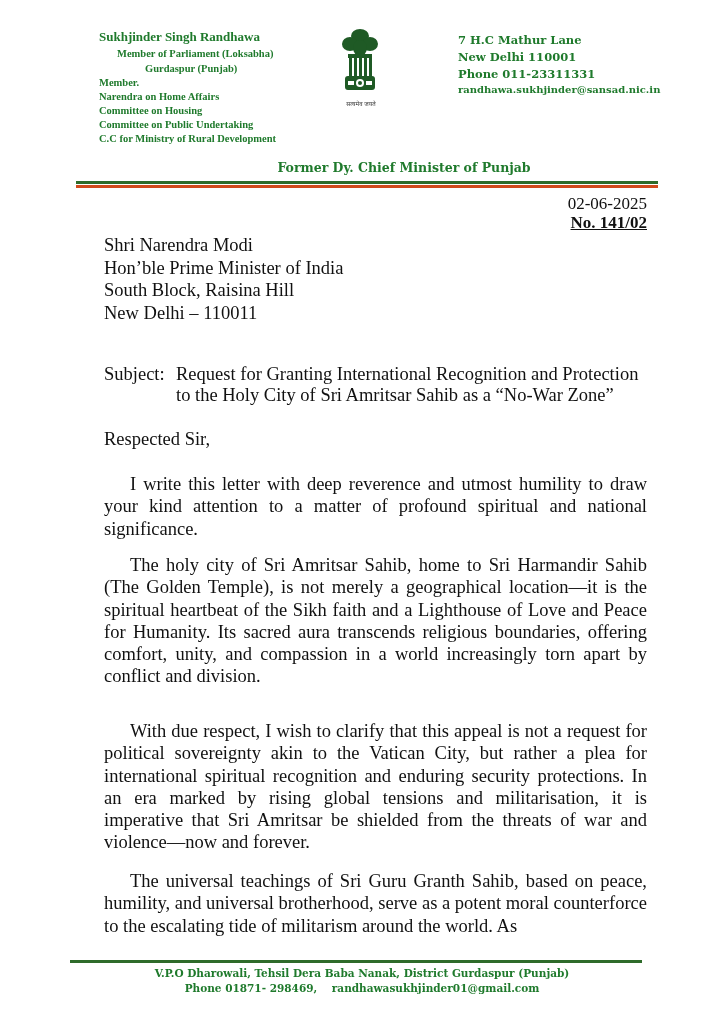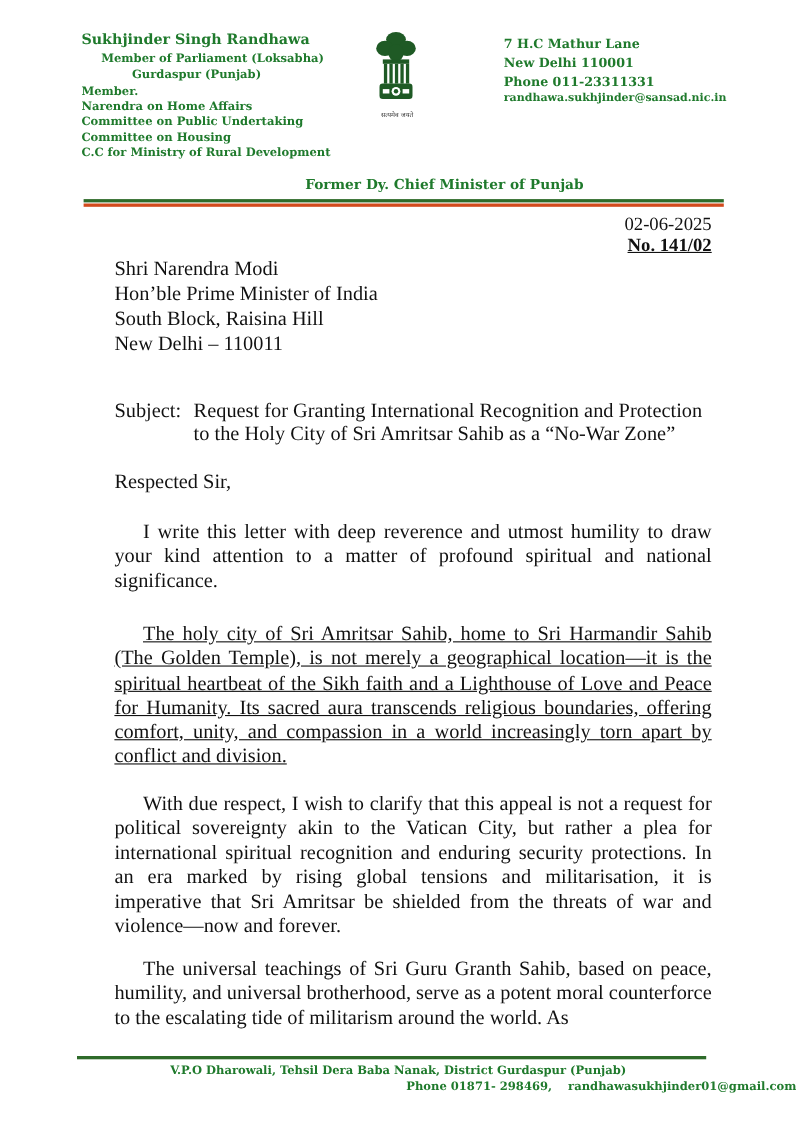--- a/index.html
+++ b/index.html
@@ -1,21 +1,21 @@
 <!DOCTYPE html>
 <html><head>
 <meta charset="utf-8">
 <style>
   html, body { margin: 0; padding: 0; }
   body {
     width: 724px; height: 1024px; background: #ffffff; position: relative; overflow: hidden;
     font-family: "Liberation Serif", serif; color: #111;
   }
   .lh-green { color: #1f7a2c; font-family: "DejaVu Serif", serif; font-weight: bold; }
-  #lh-left { position: absolute; left: 74px; top: 28px; }
+  #lh-left { position: absolute; left: 99px; top: 28px; font-family: Liberation Serif, serif; }
   #lh-name { font-size: 13px; line-height: 18px; margin: 0; }
   #lh-mp { font-size: 10.5px; line-height: 15px; margin-left: 18px; }
   #lh-constituency { font-size: 10.5px; line-height: 15px; margin-left: 46px; }
   .lh-line { font-size: 10.5px; line-height: 14px; }
   #emblem { position: absolute; left: 340px; top: 26px; width: 40px; height: 82px; }
   #emblem-caption { position: absolute; left: 333px; top: 100px; width: 56px; text-align: center; font-size: 6px; color: #333; font-family: "DejaVu Sans", sans-serif; }
   #lh-right { position: absolute; left: 458px; top: 32px; }
   #lh-right .addr { font-size: 11.5px; line-height: 17px; }
   #lh-right .email { font-size: 10px; line-height: 14px; }
   #former { position: absolute; left: 0; width: 724px; top: 160px; text-align: center; font-size: 12.5px; margin-left: 42px; }
@@ -23,37 +23,37 @@
   .rule-red { position: absolute; left: 76px; width: 582px; top: 185px; height: 3px; background: #d24a1c; }
   #date { position: absolute; right: 77px; top: 194px; font-size: 17px; line-height: 20px; text-align: right; }
   #ref { position: absolute; right: 77px; top: 213px; font-size: 17px; line-height: 20px; font-weight: bold; text-decoration: underline; text-align: right; }
   #recipient { position: absolute; left: 104px; top: 234px; font-size: 18.5px; line-height: 22.5px; }
   #subject { position: absolute; left: 104px; top: 364px; width: 545px; font-size: 18.5px; line-height: 21px; display: flex; }
   #subject-label { width: 72px; flex: none; }
   #subject-text { flex: 1; }
   #salutation { position: absolute; left: 104px; top: 429px; font-size: 18.5px; }
   .para { position: absolute; left: 104px; width: 543px; font-size: 18.5px; line-height: 22.3px; text-align: justify; text-indent: 26px; margin: 0; }
   #p1 { top: 473px; }
-  #p2 { top: 566px; text-decoration: underline; }
+  #p2 { top: 554px; }
   #p3 { top: 720px; }
   #p4 { top: 870px; }
   .rule-footer { position: absolute; left: 70px; width: 572px; top: 960px; height: 3px; background: #2e6b2a; }
   #footer { position: absolute; left: 0; width: 724px; top: 966px; text-align: center; font-size: 10.5px; line-height: 15px; }
 </style>
 </head>
 <body>
 
 <div id="lh-left" class="lh-green">
   <div id="lh-name">Sukhjinder Singh Randhawa</div>
   <div id="lh-mp">Member of Parliament (Loksabha)</div>
   <div id="lh-constituency">Gurdaspur (Punjab)</div>
   <div class="lh-line">Member.</div>
   <div class="lh-line">Narendra on Home Affairs</div>
+  <div class="lh-line">Committee on Housing</div>
   <div class="lh-line">Committee on Public Undertaking</div>
-  <div class="lh-line">Committee on Housing</div>
   <div class="lh-line">C.C for Ministry of Rural Development</div>
 </div>
 
 <svg id="emblem" viewBox="0 0 40 82">
   <g fill="#1f5a25">
     <ellipse cx="20" cy="10" rx="9" ry="7"></ellipse>
     <ellipse cx="10" cy="18" rx="8" ry="7"></ellipse>
     <ellipse cx="30" cy="18" rx="8" ry="7"></ellipse>
     <ellipse cx="20" cy="22" rx="7" ry="8"></ellipse>
     <rect x="8" y="28" width="24" height="4"></rect>
@@ -100,14 +100,14 @@
 <div id="salutation">Respected Sir,</div>
 
 <p id="p1" class="para">I write this letter with deep reverence and utmost humility to draw your kind attention to a matter of profound spiritual and national significance.</p>
 <p id="p2" class="para">The holy city of Sri Amritsar Sahib, home to Sri Harmandir Sahib (The Golden Temple), is not merely a geographical location—it is the spiritual heartbeat of the Sikh faith and a Lighthouse of Love and Peace for Humanity. Its sacred aura transcends religious boundaries, offering comfort, unity, and compassion in a world increasingly torn apart by conflict and division.</p>
 <p id="p3" class="para">With due respect, I wish to clarify that this appeal is not a request for political sovereignty akin to the Vatican City, but rather a plea for international spiritual recognition and enduring security protections. In an era marked by rising global tensions and militarisation, it is imperative that Sri Amritsar be shielded from the threats of war and violence—now and forever.</p>
 <p id="p4" class="para">The universal teachings of Sri Guru Granth Sahib, based on peace, humility, and universal brotherhood, serve as a potent moral counterforce to the escalating tide of militarism around the world. As</p>
 
 <div class="rule-footer"></div>
 <div id="footer" class="lh-green">
   <div>V.P.O Dharowali, Tehsil Dera Baba Nanak, District Gurdaspur (Punjab)</div>
-  <div style="white-space: pre; text-align: right;">Phone 01871- 298469,    randhawasukhjinder01@gmail.com</div>
+  <div style="white-space: pre;">Phone 01871- 298469,    randhawasukhjinder01@gmail.com</div>
 </div>
 
 </body></html>

